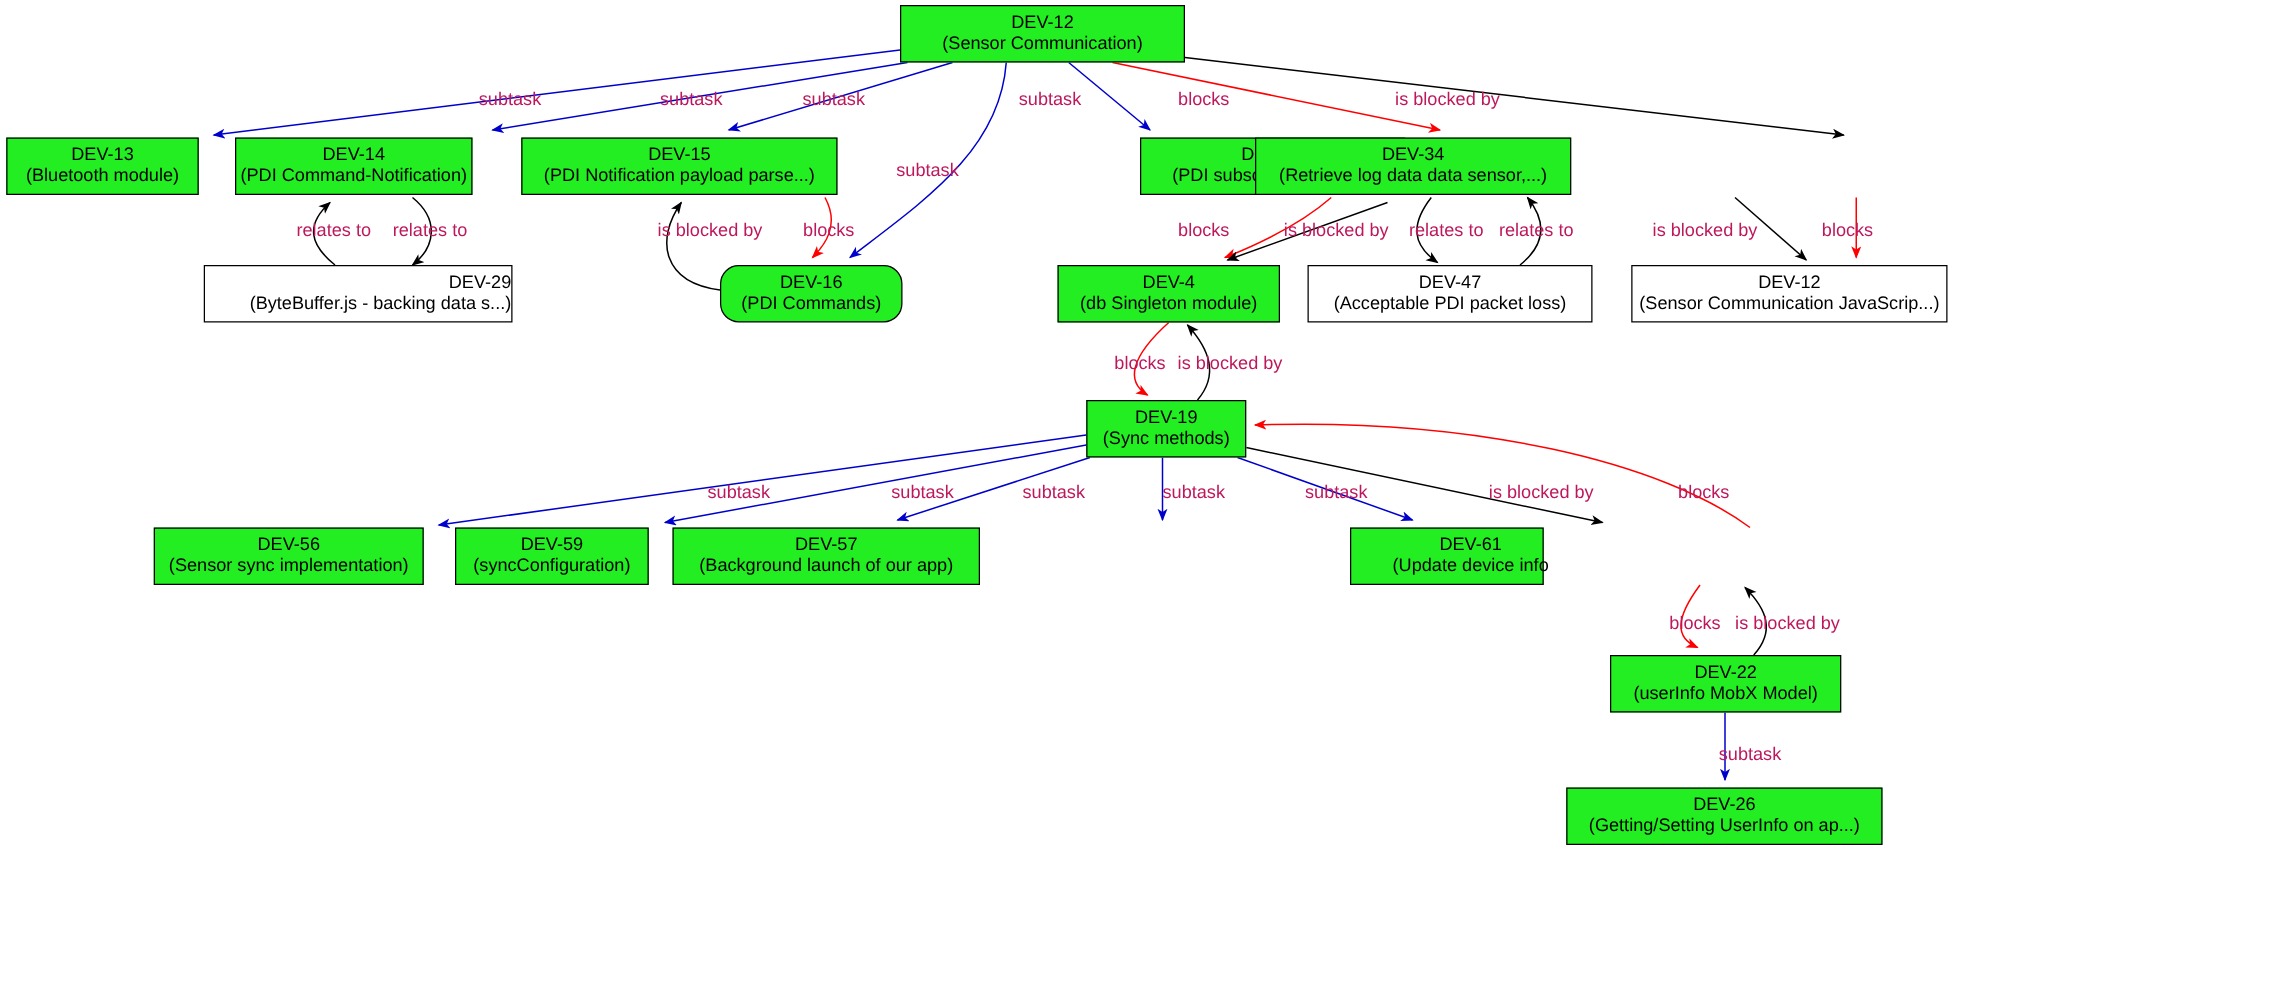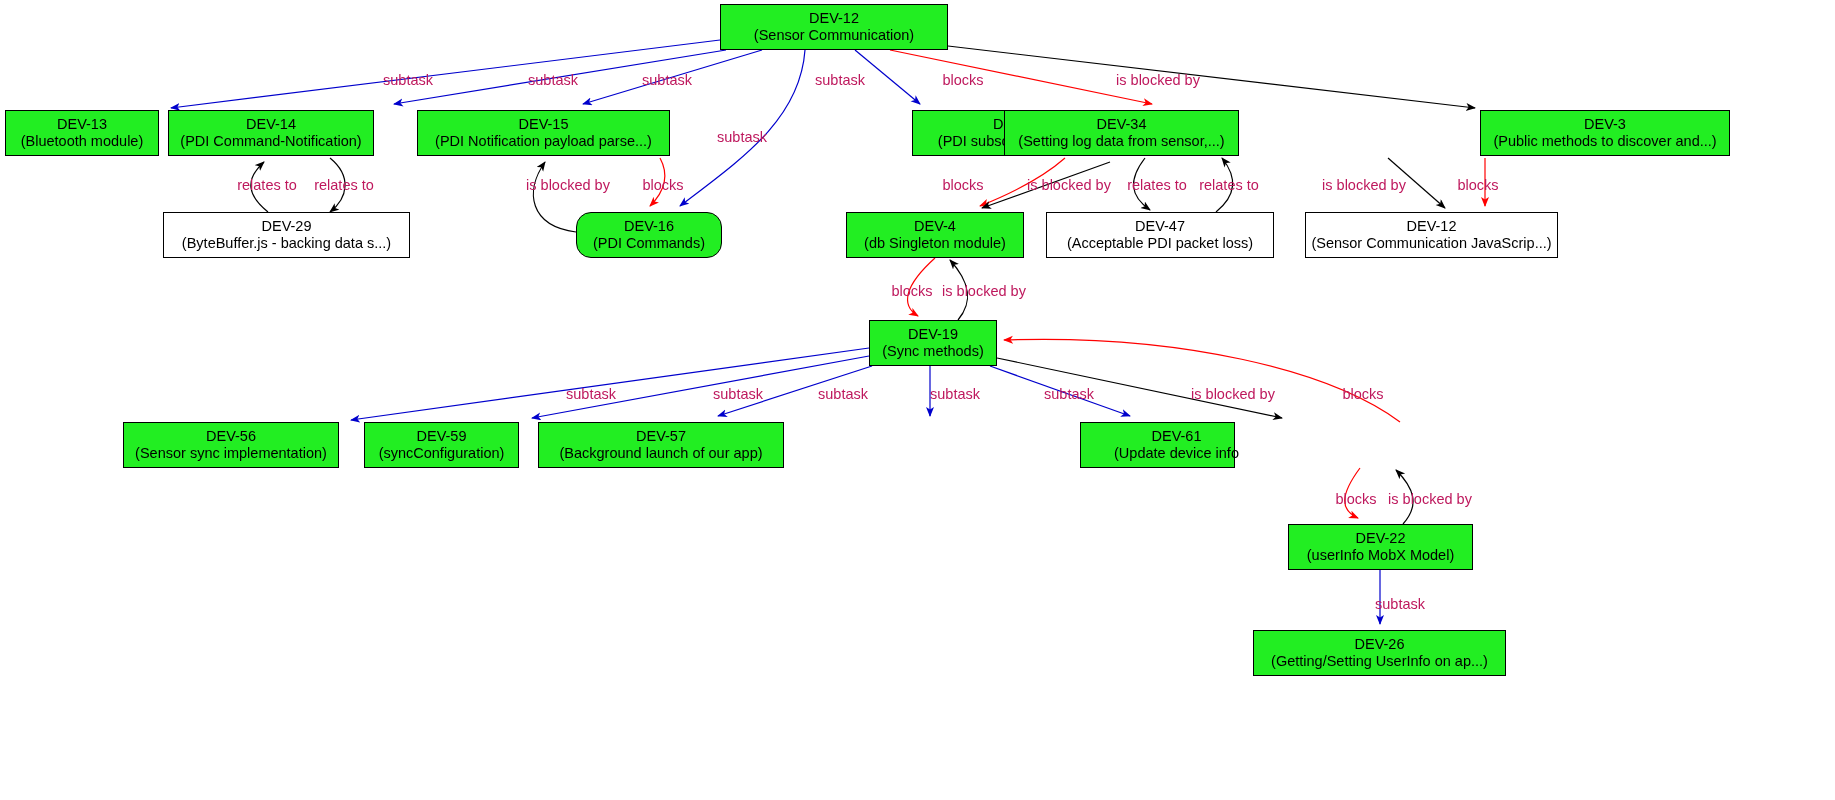--- a/index.html
+++ b/index.html
@@ -129,41 +129,37 @@
   </svg>
 
   <div class="node green" style="left:720px;top:4px;width:228px;height:46px;">
     <span class="k">DEV-12</span>
     <span class="s">(Sensor Communication)</span>
   </div>
   <div class="node green" style="left:5px;top:110px;width:154px;height:46px;">
     <span class="k">DEV-13</span>
     <span class="s">(Bluetooth module)</span>
   </div>
-  <div class="node green" style="left:168px;top:110px;width:206px;height:46px;">
+  <div class="node green" style="left:188px;top:110px;width:190px;height:46px;">
     <span class="k">DEV-14</span>
     <span class="s">(PDI Command-Notification)</span>
   </div>
   <div class="node green" style="left:417px;top:110px;width:253px;height:46px;">
     <span class="k">DEV-15</span>
     <span class="s">(PDI Notification payload parse...)</span>
   </div>
   <div class="node green" style="left:912px;top:110px;width:212px;height:46px;">
     <span class="k">DEV-36</span>
     <span class="s">(PDI subscribed handler)</span>
   </div>
-  <div class="node green" style="left:1004px;top:110px;width:235px;height:46px;">
+  <div class="node green" style="left:1004px;top:110px;width:253px;height:46px;">
     <span class="k">DEV-34</span>
-    <span class="s">(Setting log data from sensor,...)</span>
-  </div>
-  <div class="node green" style="left:1480px;top:110px;width:250px;height:46px;">
-    <span class="k">DEV-3</span>
-    <span class="s">(Public methods to discover and...)</span>
-  </div>
-  <div class="node white" style="left:163px;top:212px;width:247px;height:46px;">
+    <span class="s">(Retrieve log data data sensor,...)</span>
+  </div>
+  <div class="node white" style="left:163px;top:212px;width:247px;height:46px;align-items:flex-end;">
     <span class="k">DEV-29</span>
     <span class="s">(ByteBuffer.js - backing data s...)</span>
   </div>
   <div class="node green" style="left:576px;top:212px;width:146px;height:46px;border-radius:15px;">
     <span class="k">DEV-16</span>
     <span class="s">(PDI Commands)</span>
   </div>
   <div class="node green" style="left:846px;top:212px;width:178px;height:46px;">
     <span class="k">DEV-4</span>
     <span class="s">(db Singleton module)</span>

